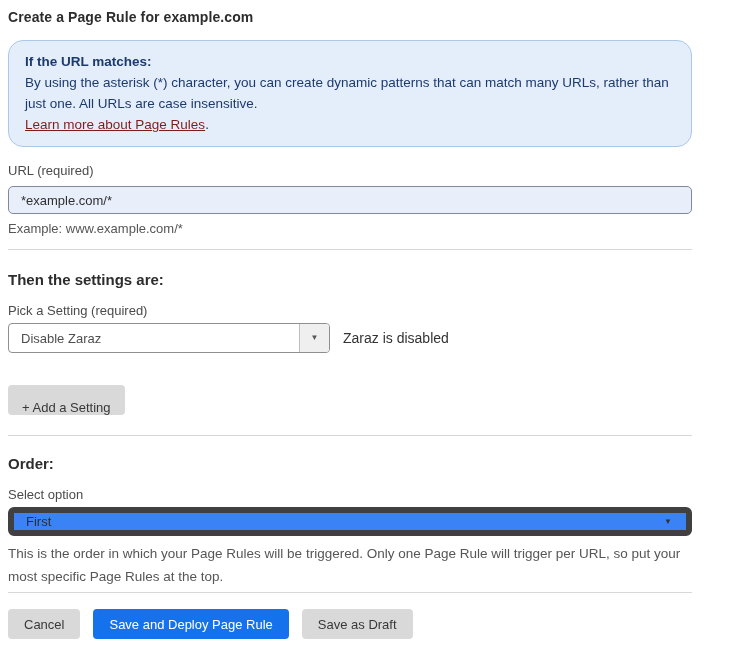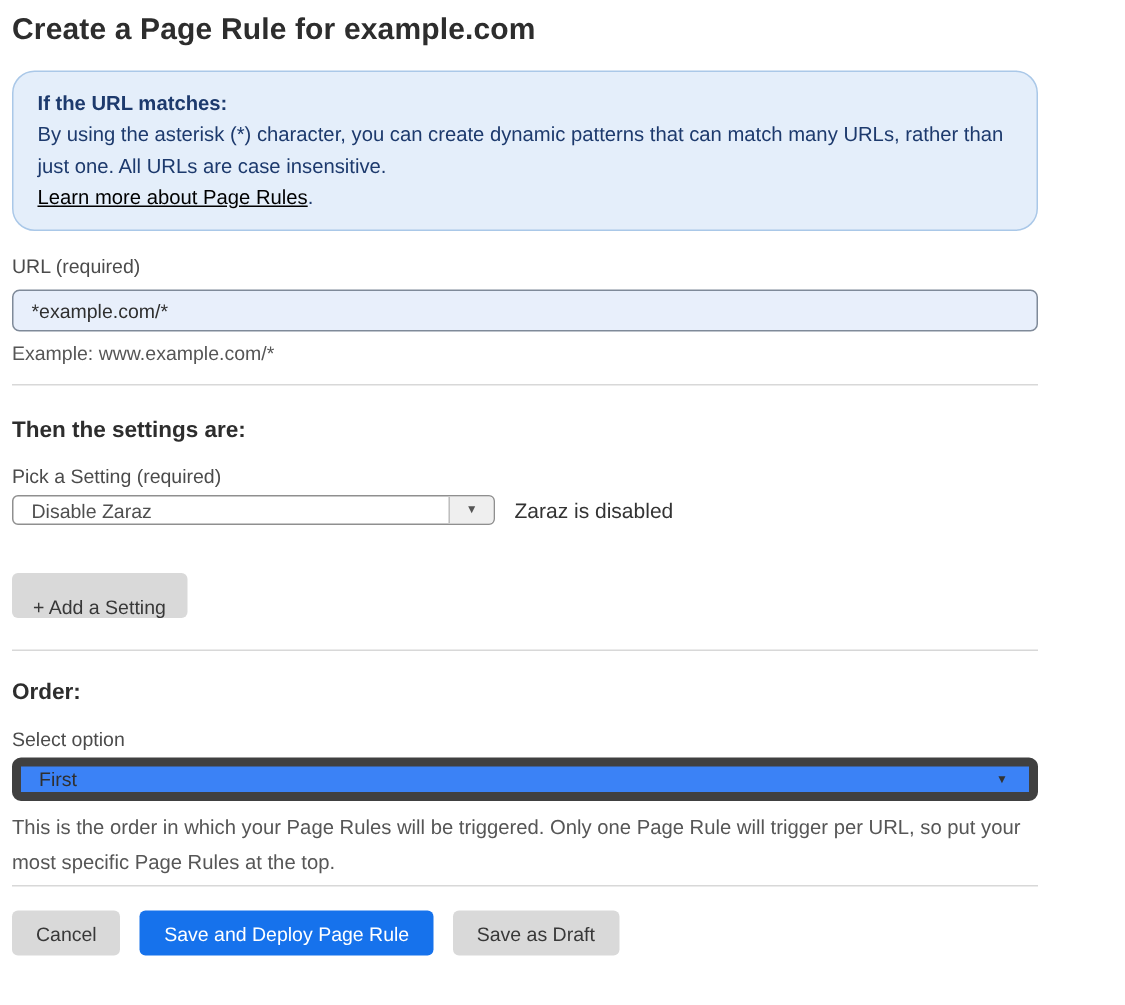--- a/index.html
+++ b/index.html
@@ -8,41 +8,41 @@
     background: #ffffff;
     font-family: "Liberation Sans", "DejaVu Sans", sans-serif;
     color: #333;
     overflow: hidden;
   }
   .container {
     width: 692px;
     padding: 9px 0 0 8px;
   }
   .page-title {
-    font-size: 20px;
+    font-size: 14px;
     font-weight: bold;
     color: #2d2d2d;
     letter-spacing: .1px;
     margin-bottom: 15px;
   }
   .info-box {
     background: #e4eefa;
     border: 1px solid #aac8e8;
     border-radius: 15px;
     padding: 10px 16px 11px 16px;
     font-size: 13.5px;
     line-height: 21px;
     color: #1d3a6d;
   }
   .info-box .info-heading {
     font-weight: bold;
     font-size: 13.5px;
   }
   .info-box a.info-link {
-    color: #000000;
+    color: #7f1d1d;
     text-decoration: underline;
     cursor: pointer;
     margin-top: 24px;
   }
   .field-label {
     font-size: 13px;
     color: #4b4b4b;
     margin-top: 16px;
     margin-bottom: 8px;
   }
@@ -79,21 +79,21 @@
     margin-top: 21px;
   }
   .section-heading.order { margin-top: 19px; }
   .picker-label { margin-top: 15px; margin-bottom: 5px; }
   .setting-row {
     display: flex;
     align-items: center;
   }
   .split-select {
     width: 322px;
-    height: 20px;
+    height: 30px;
     background: #ffffff;
     border: 1px solid #8f8f8f;
     border-radius: 4px;
     display: flex;
     align-items: stretch;
     cursor: pointer;
     overflow: hidden;
   }
   .split-select .select-value {
     flex: 1;

